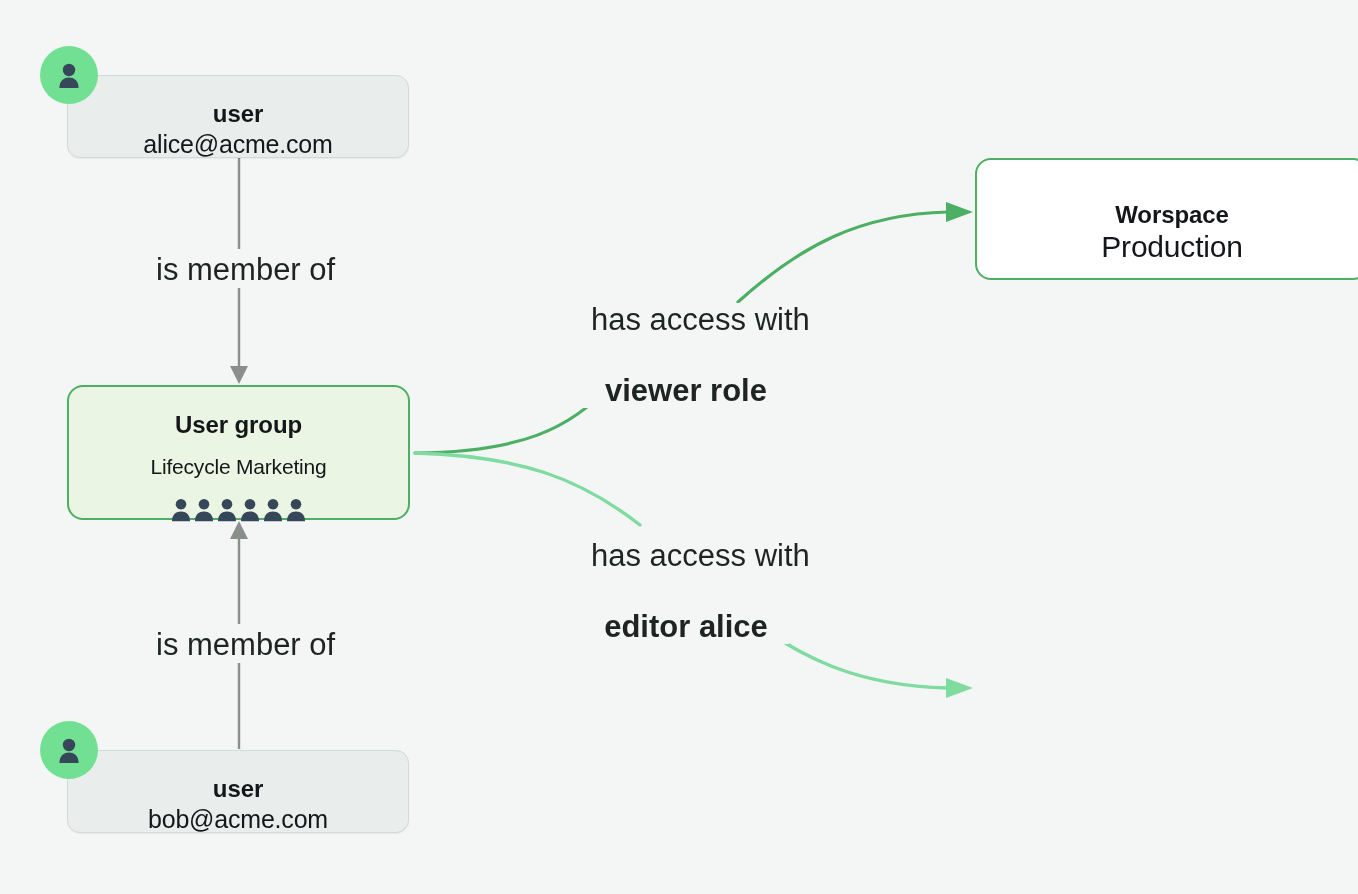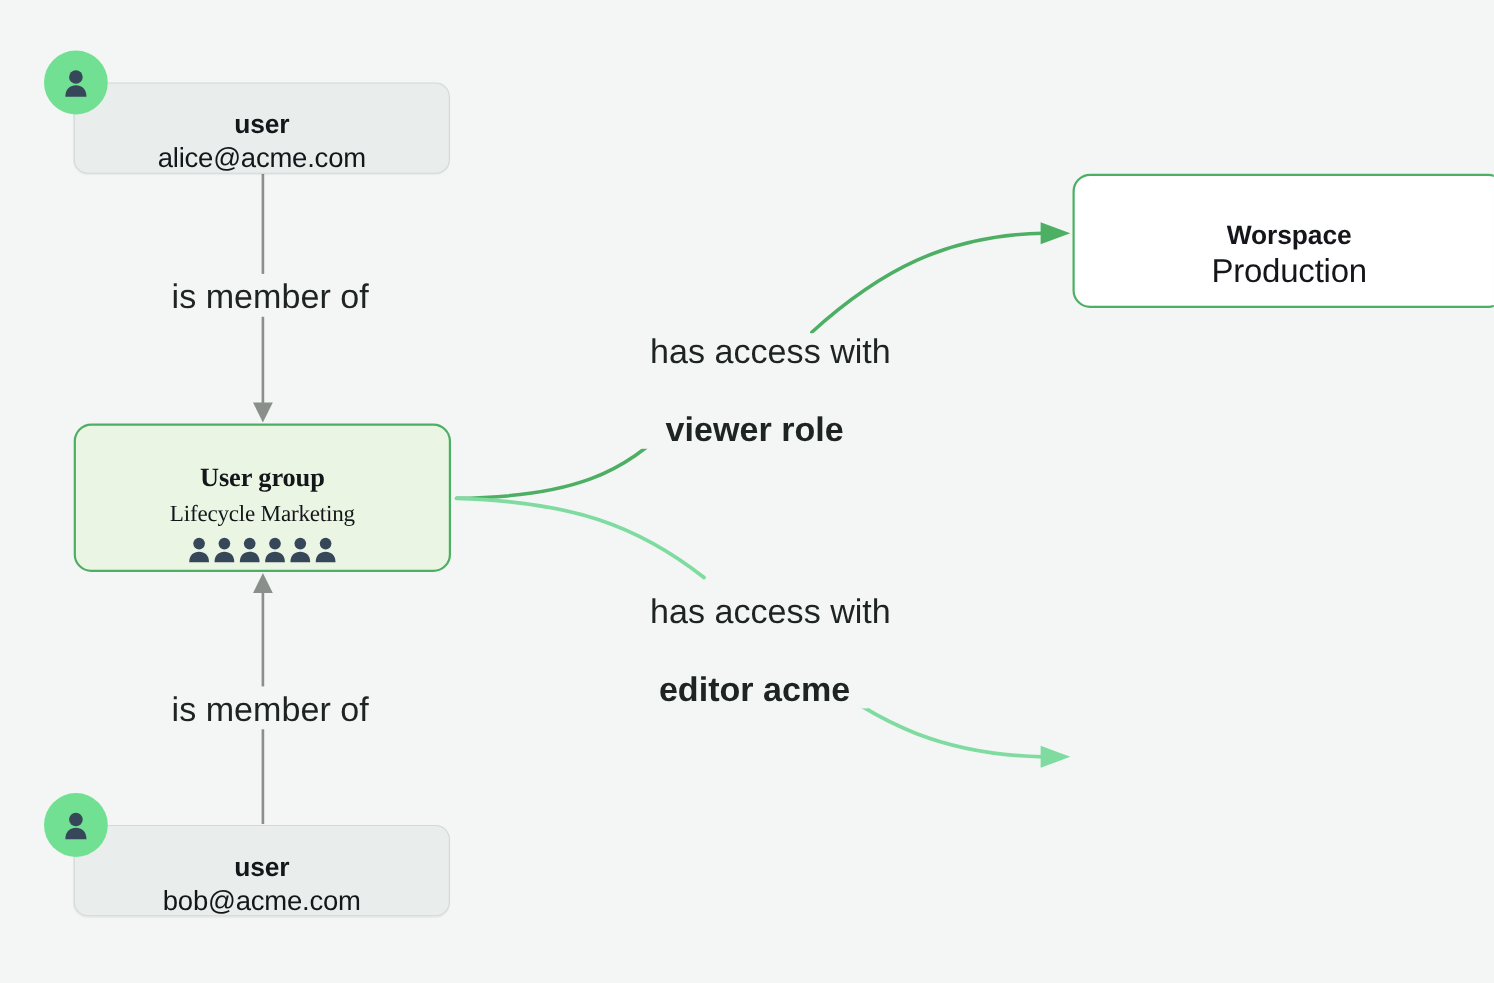--- a/index.html
+++ b/index.html
@@ -85,22 +85,21 @@
 
   
   .group-node {
     background: #eaf6e3;
     border: 2px solid #4caf63;
     border-radius: 16px;
     width: 343px;
     height: 135px;
     left: 67px;
     top: 385px;
-    gap: 1px;
-    font-family: Liberation Serif, serif;
+    gap: 11px;
   }
   .group-node .title {
     font-size: 24px;
     line-height: 30px;
   }
   .group-node .subtitle {
     font-size: 21px;
     line-height: 32px;
   }
   .people-row {
@@ -256,21 +255,21 @@
     <div class="subtitle">bob@acme.com</div>
   </div>
 
   <div class="edge-label" style="left:583px; top:303px; width:206px;">
     <span class="plain">has access with</span>
     <span class="strong">viewer role</span>
   </div>
 
   <div class="edge-label" style="left:583px; top:539px; width:206px;">
     <span class="plain">has access with</span>
-    <span class="strong">editor acme</span>
+    <span class="strong">editor alice</span>
   </div>
 
   <div class="node workspace-node" style="top:158px;">
     <div class="title">Worspace</div>
     <div class="subtitle">Production</div>
   </div>
 
 
 </div>
 

